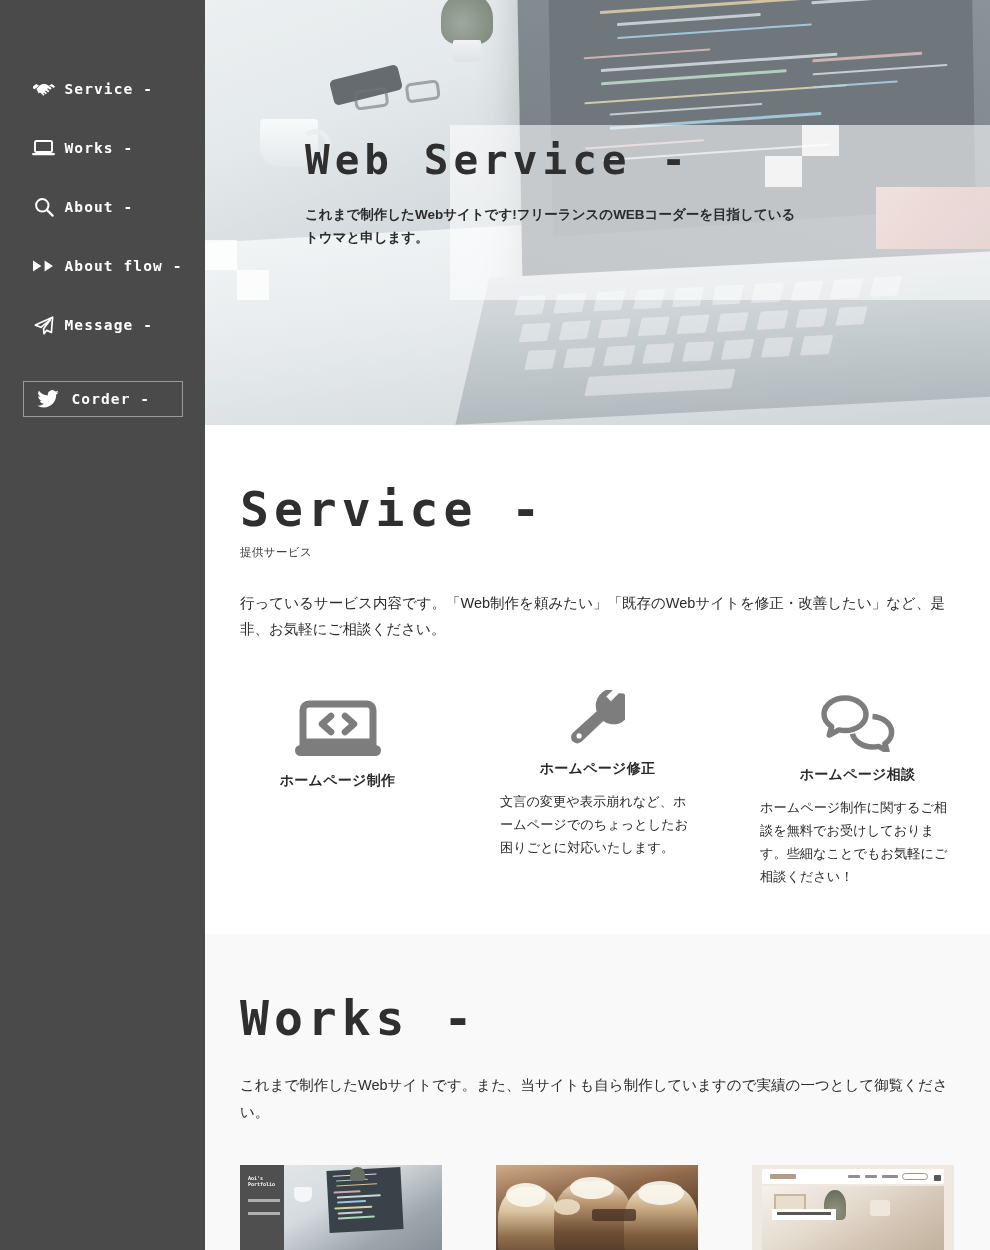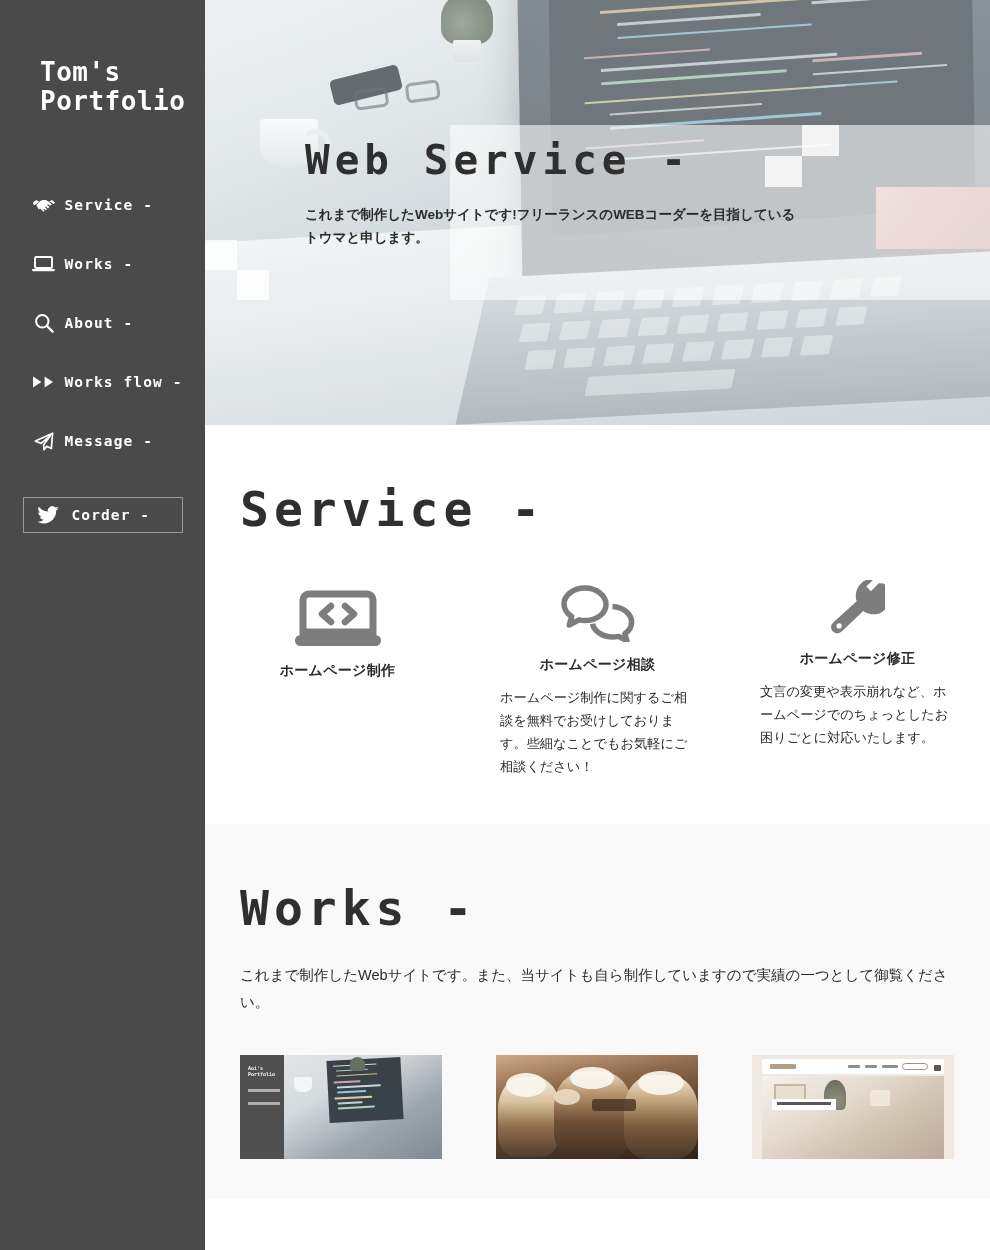--- a/index.html
+++ b/index.html
@@ -262,24 +262,20 @@
 
   .thumb-fade{position:absolute;inset:0;background:rgba(255,255,255,.03);}
 </style>
 </head>
 <body>
 
 <div class="page">
 
   <aside class="sidebar">
 
-    <div class="logo">
-      <div>Tom's</div>
-      <div>Portfolio</div>
-    </div>
 
     <nav class="nav">
 
       <div class="nav-item">
         <span class="ico">
           <svg width="22" height="14" viewBox="0 0 22 14">
             <path fill="#fff" d="M0 4.4 3.1 2 6 3.6 3.4 5.9 1.1 7.2 0 6z"></path>
             <path fill="#fff" d="M16 3.6 18.9 2 22 4.4 20.9 6l-2.3-1.2z"></path>
             <path fill="#fff" d="M6.6 3.4 9.4 2.1h3.2l2.8 1.3 3.3 2.9-1.6 1.5-2.1-1.6-.9.9 2.3 2-1.3 1.3-2.2-1.9-.8.9 1.9 1.7-1.2 1.2-1.8-1.6-.7.8 1.3 1.2-1 1-3.6-3.1-1.3.9L3.4 7z"></path>
           </svg>
@@ -307,21 +303,21 @@
         <span class="lbl">About -</span>
       </div>
 
       <div class="nav-item">
         <span class="ico">
           <svg width="22" height="12" viewBox="0 0 22 12">
             <path fill="#fff" d="M0 0.5 8.4 6 0 11.5z"></path>
             <path fill="#fff" d="M11.6 0.5 20 6l-8.4 5.5z"></path>
           </svg>
         </span>
-        <span class="lbl">Works flow -</span>
+        <span class="lbl">About flow -</span>
       </div>
 
       <div class="nav-item">
         <span class="ico">
           <svg width="20" height="19" viewBox="0 0 20 19">
             <path fill="none" stroke="#fff" stroke-width="1.7" stroke-linejoin="round" d="M18.6 1.2 1.4 9.1l5.5 2.2 9.3-7.4-6.6 8.9.4 5 2.7-3.6 4.7 2.2z"></path>
           </svg>
         </span>
         <span class="lbl">Message -</span>
       </div>
@@ -428,54 +424,56 @@
 
       <div class="hero-inner">
         <h1 class="hero-title">Web Service -</h1>
         <p class="hero-desc">これまで制作したWebサイトです!フリーランスのWEBコーダーを目指しているトウマと申します。</p>
       </div>
 
     </section>
 
     <section class="section sec-service">
       <h2 class="sec-head">Service -</h2>
+      <div class="sec-sub">提供サービス</div>
+      <p class="sec-lead">行っているサービス内容です。「Web制作を頼みたい」「既存のWebサイトを修正・改善したい」など、是非、お気軽にご相談ください。</p>
 
       <div class="cards">
 
         <div class="card card-1">
           <div class="card-ico">
             <svg width="86" height="60" viewBox="0 0 86 60">
               <path d="M14 6h58a6 6 0 0 1 6 6v32H8V12a6 6 0 0 1 6-6z" fill="none" stroke="#7d7d7d" stroke-width="7"></path>
               <rect x="0" y="47" width="86" height="11" rx="5.5" fill="#7d7d7d"></rect>
               <path d="M36 18 27 26l9 8" fill="none" stroke="#7d7d7d" stroke-width="6.5" stroke-linecap="round" stroke-linejoin="round"></path>
               <path d="M50 18l9 8-9 8" fill="none" stroke="#7d7d7d" stroke-width="6.5" stroke-linecap="round" stroke-linejoin="round"></path>
             </svg>
           </div>
           <div class="card-title">ホームページ制作</div>
         </div>
 
+        <div class="card card-2">
+          <div class="card-ico">
+            <svg width="54" height="56" viewBox="0 0 54 56">
+              <path fill="#7d7d7d" d="M52.6 3.6a17 17 0 0 0-4.8-.3l-7.9 7.9-4.6-4.6 7.9-7.9a17 17 0 0 0-17.5 22.5L1.9 42.8a6.2 6.2 0 0 0 8.8 8.8L32.3 31a17 17 0 0 0 20.3-27.4zM8.1 48.5a2.6 2.6 0 1 1 2.6-2.6 2.6 2.6 0 0 1-2.6 2.6z"></path>
+            </svg>
+          </div>
+          <div class="card-title">ホームページ修正</div>
+          <div class="card-body">文言の変更や表示崩れなど、ホームページでのちょっとしたお困りごとに対応いたします。</div>
+        </div>
+
         <div class="card card-3">
           <div class="card-ico">
             <svg width="74" height="58" viewBox="0 0 74 58">
               <path fill="none" stroke="#7d7d7d" stroke-width="5.5" stroke-linejoin="round" d="M24 4C12.4 4 3 11.2 3 20.1c0 5 3 9.5 7.7 12.5L8.3 41l9.6-5.1a29 29 0 0 0 6.1.7c11.6 0 21-7.2 21-16.1S35.6 4 24 4z"></path>
               <path fill="none" stroke="#7d7d7d" stroke-width="5.5" stroke-linejoin="round" d="M51.5 22.4c10.6.6 19.1 7.4 19.1 15.8 0 4.6-2.6 8.7-6.7 11.5l2 7.1-8.3-4.4a27 27 0 0 1-5.7.6c-10.4 0-18.9-5.8-20.4-13.3"></path>
             </svg>
           </div>
           <div class="card-title">ホームページ相談</div>
           <div class="card-body">ホームページ制作に関するご相談を無料でお受けしております。些細なことでもお気軽にご相談ください！</div>
-        </div>
-
-        <div class="card card-2">
-          <div class="card-ico">
-            <svg width="54" height="56" viewBox="0 0 54 56">
-              <path fill="#7d7d7d" d="M52.6 3.6a17 17 0 0 0-4.8-.3l-7.9 7.9-4.6-4.6 7.9-7.9a17 17 0 0 0-17.5 22.5L1.9 42.8a6.2 6.2 0 0 0 8.8 8.8L32.3 31a17 17 0 0 0 20.3-27.4zM8.1 48.5a2.6 2.6 0 1 1 2.6-2.6 2.6 2.6 0 0 1-2.6 2.6z"></path>
-            </svg>
-          </div>
-          <div class="card-title">ホームページ修正</div>
-          <div class="card-body">文言の変更や表示崩れなど、ホームページでのちょっとしたお困りごとに対応いたします。</div>
         </div>
 
       </div>
     </section>
 
     <section class="section sec-works">
       <h2 class="sec-head">Works -</h2>
       <p class="sec-lead">これまで制作したWebサイトです。また、当サイトも自ら制作していますので実績の一つとして御覧ください。</p>
 
       <div class="thumbs">

